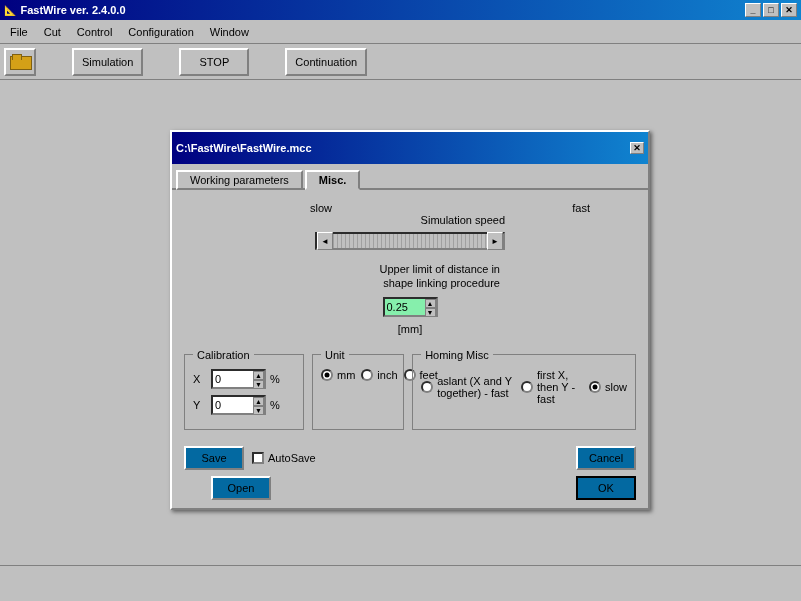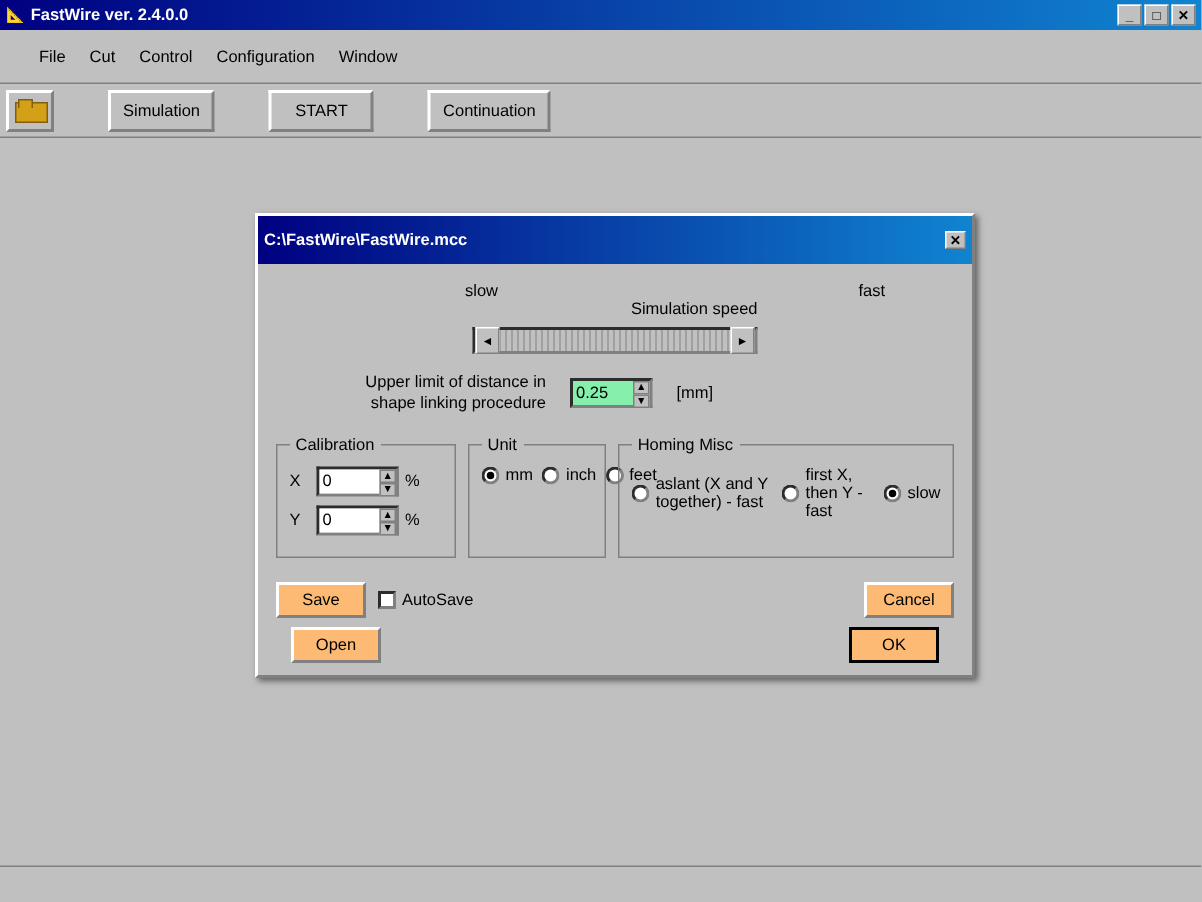--- a/index.html
+++ b/index.html
@@ -34,24 +34,24 @@
       font-size: 9px;
       display: flex; align-items: center; justify-content: center;
       cursor: pointer;
       color: black;
     }
 
     
     .menu-bar {
       background: #c0c0c0;
       border-bottom: 1px solid #808080;
-      height: 36px;
-      display: flex;
-      align-items: center;
-      padding: 0 20px;
+      height: 24px;
+      display: flex;
+      align-items: center;
+      padding: 0 4px;
       gap: 4px;
       font-size: 11px;
     }
     .menu-item {
       padding: 1px 6px;
       cursor: pointer;
     }
 
     
     .toolbar {
@@ -275,21 +275,21 @@
     }
 
     
     .homing-box {
       min-width: 200px;
     }
     .dialog-btn {
       min-width: 60px;
       height: 24px;
       padding: 0 10px;
-      background: #fdba74;
+      background: #0369a1;
       border: 2px solid;
       border-color: #fff #808080 #808080 #fff;
       cursor: pointer;
       font-size: 11px;
     }
     .dialog-btn.default {
       border-color: #000 #808080 #808080 #000;
     }
 
     
@@ -352,52 +352,56 @@
   <span class="menu-item">Control</span>
   <span class="menu-item">Configuration</span>
   <span class="menu-item">Window</span>
 </div>
 
 <div class="toolbar">
   <div class="toolbar-folder">
     <div class="folder-icon"></div>
   </div>
   <div class="toolbar-btn">Simulation</div>
-  <div class="toolbar-btn">START</div>
+  <div class="toolbar-btn">STOP</div>
   <div class="toolbar-btn">Continuation</div>
 </div>
 
 <div class="main-area">
 
   <div class="dialog">
 
     <div class="dialog-title">
       <span>C:\FastWire\FastWire.mcc</span>
       <div class="dialog-close">✕</div>
     </div>
 
+    <div class="tabs-row">
+      <div class="tab">Working parameters</div>
+      <div class="tab active">Misc.</div>
+    </div>
 
     <div class="tab-content">
 
       <div style="display:flex; flex-direction:column; align-items:center; margin-bottom:12px;">
         <div style="display:flex; justify-content:space-between; width:280px; margin-left:80px;">
           <span>slow</span>
           <span>fast</span>
         </div>
         <div style="display:flex; align-items:flex-end; gap:6px; margin-left:0;flex-direction:column;">
           <span style="text-align:right; width:130px;">Simulation speed</span>
           <div style="display:flex; align-items:center; border:2px inset #808080; background:#c0c0c0; width:190px; height:18px;">
             <div style="width:16px; height:18px; background:#c0c0c0; border:1px solid; border-color:#fff #808080 #808080 #fff; display:flex; align-items:center; justify-content:center; font-size:8px; cursor:pointer;">◄</div>
             <div style="flex:1; height:100%; background:repeating-linear-gradient(90deg,#a0a0a0 0,#a0a0a0 1px,#c0c0c0 1px,#c0c0c0 4px);"></div>
             <div style="width:16px; height:18px; background:#c0c0c0; border:1px solid; border-color:#fff #808080 #808080 #fff; display:flex; align-items:center; justify-content:center; font-size:8px; cursor:pointer;">►</div>
           </div>
         </div>
       </div>
 
-      <div style="display:flex; align-items:center; margin-bottom:14px; gap:16px;">
+      <div style="display:flex; align-items:center; margin-bottom:14px; gap:6px;flex-direction:column;">
         <span style="text-align:right; width:180px; line-height:1.3;">Upper limit of distance in<br>shape linking procedure</span>
         <div class="spinbox">
           <input type="text" value="0.25" style="">
           <div class="spinbox-btns">
             <div class="spinbox-btn">▲</div>
             <div class="spinbox-btn">▼</div>
           </div>
         </div>
         <span>[mm]</span>
       </div>
@@ -474,21 +478,21 @@
       <button class="dialog-btn">Save</button>
       <div class="checkbox-item">
         <div class="checkbox-box"></div>
         <span>AutoSave</span>
       </div>
       <div style="margin-left:auto; display:flex; gap:8px;">
         <button class="dialog-btn">Cancel</button>
       </div>
     </div>
 
-    <div style="display:flex; align-items:center; padding:2px 22px 8px; gap:8px;">
+    <div style="display:flex; align-items:center; padding:2px 12px 8px; gap:8px;margin-left:27px;">
       <button class="dialog-btn">Open</button>
       <div style="margin-left:auto;">
         <button class="dialog-btn default" style="min-width:60px; border:2px solid #000;">OK</button>
       </div>
     </div>
 
   </div>
 
   <div class="status-bar">
     <span></span>

